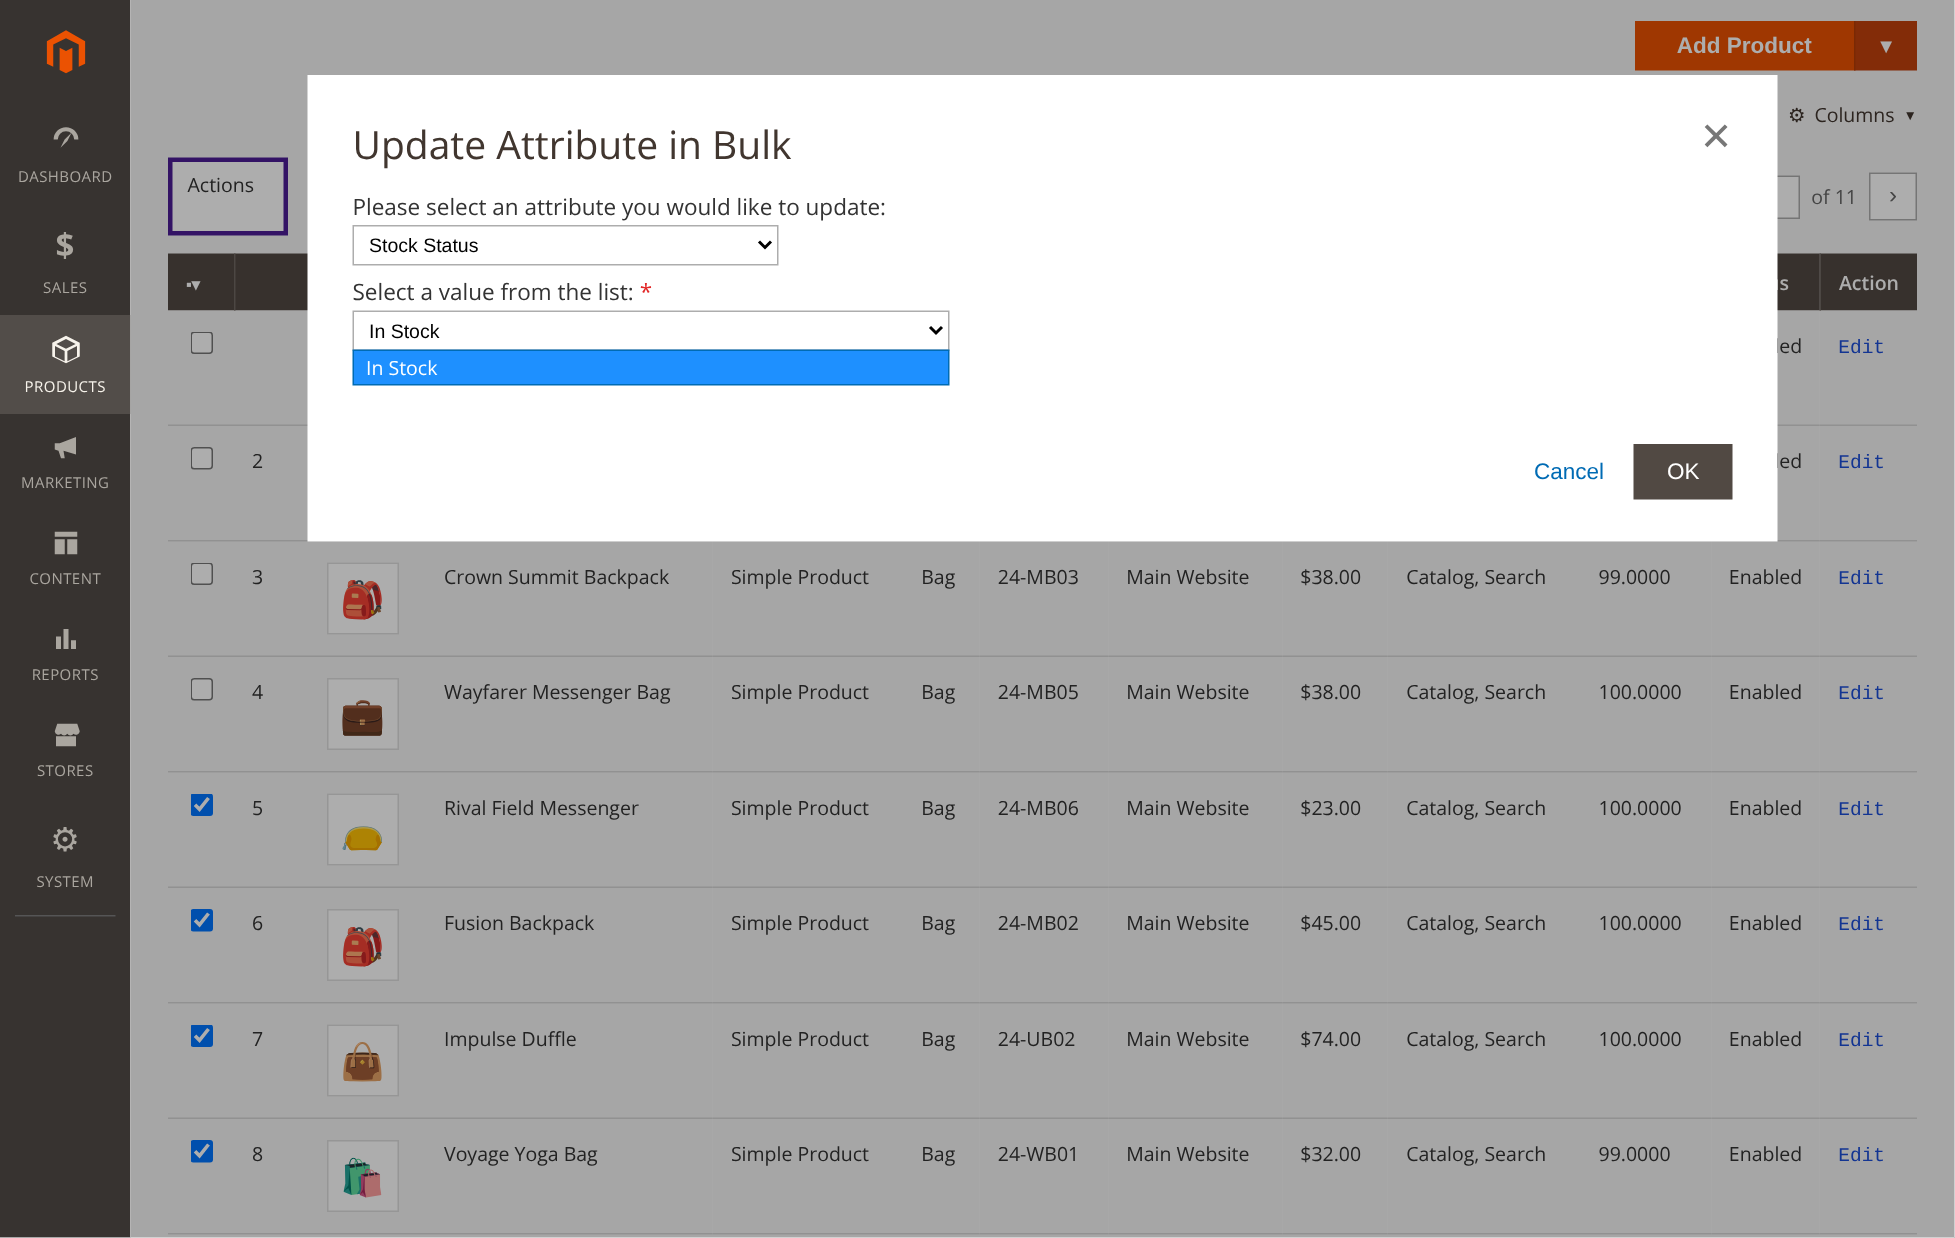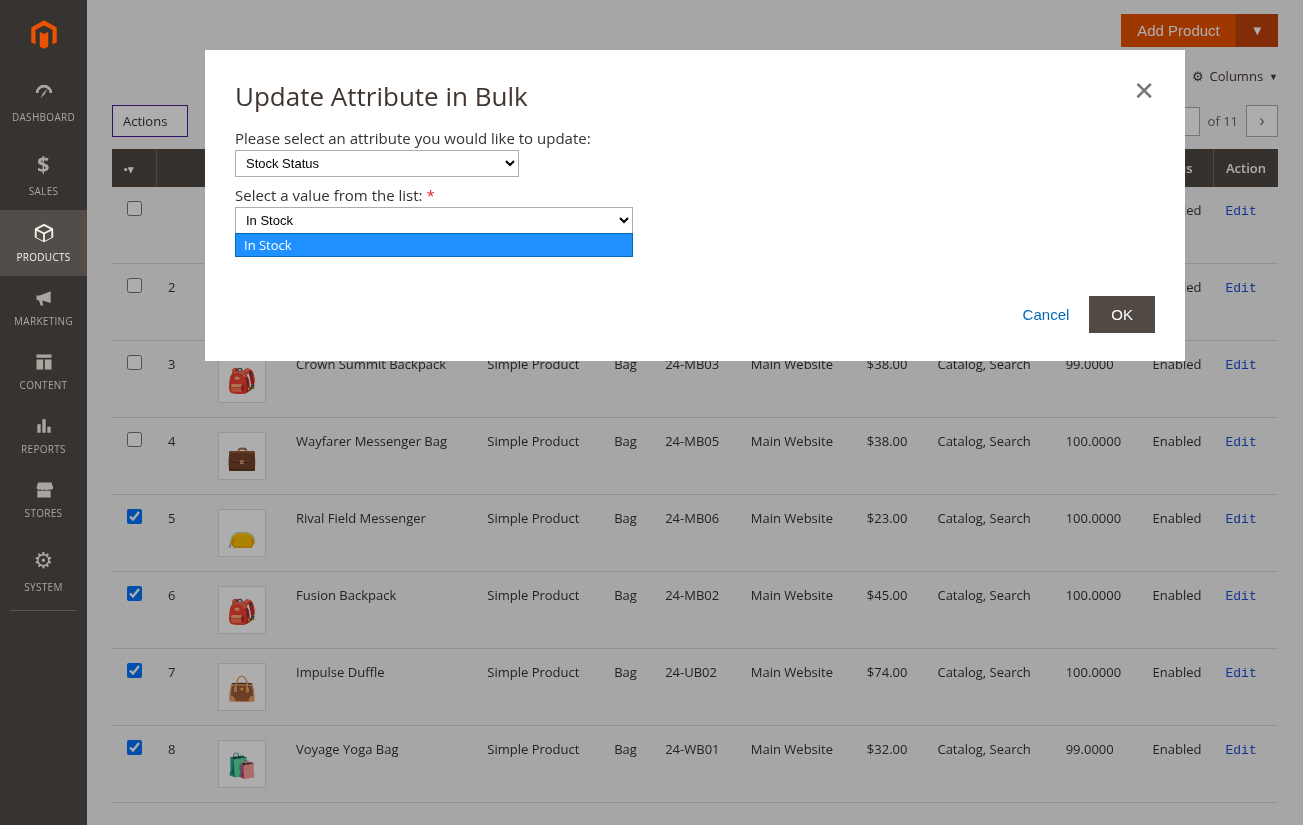--- a/index.html
+++ b/index.html
@@ -15,30 +15,30 @@
 .sidebar-item.active { background: #524d49; color: #f7f3eb; }
 .sidebar-item .icon { font-size: 20px; margin-bottom: 6px; display:flex; align-items:center; justify-content:center; }
 .sidebar-divider { border-top: 1px solid #555; margin: 4px 10px; }
 
 
 .main { flex: 1; position: relative; background: #f5f5f5; overflow: hidden; }
 
 
 .top-actions { display: flex; justify-content: flex-end; padding: 14px 25px 20px; }
 .btn-add { display: flex; }
-.btn-add-main { background: #eb5202; color: #fff; border: none; padding: 8px 16px; font-size: 15px; font-weight: 400; cursor: pointer; }
+.btn-add-main { background: #eb5202; color: #fff; border: none; padding: 8px 28px; font-size: 15px; font-weight: 700; cursor: pointer; }
 .btn-add-toggle { background: #c2410c; color: #fff; border: none; border-left: 1px solid #b33d07; padding: 8px 14px; cursor: pointer; display:flex; align-items:center; }
 
 
 .toolbar { display: flex; align-items: center; justify-content: space-between; padding: 0 25px 16px; }
 .columns-btn { display: flex; align-items: center; gap: 6px; font-size: 13px; color: #41362f; cursor: pointer; }
 
 
 .grid-controls { display: flex; align-items: center; padding: 4px 25px 12px; gap: 8px; }
-.actions-select { border: 1px solid #4c1d95; background: #fff; padding: 6px 20px 6px 10px; font-size: 13px; color: #333; }
+.actions-select { border: 3px solid #4c1d95; background: #fff; padding: 6px 20px 22px 10px; font-size: 13px; color: #333; }
 .pager-group { margin-left: auto; display: flex; align-items: center; gap: 8px; font-size: 13px; color: #666; }
 .pager-input { width: 38px; border: 1px solid #adadad; padding: 6px; text-align: center; }
 .pager-btn { border: 1px solid #adadad; background: #fff; width: 32px; height: 32px; cursor: pointer; display:flex; align-items:center; justify-content:center; font-size: 16px; color:#666; }
 
 
 .grid-table { width: calc(100% - 50px); margin: 0 25px; border-collapse: collapse; background: #fff; }
 .grid-table thead { background: #514943; color: #fff; }
 .grid-table th { padding: 10px 12px; text-align: left; font-weight: 600; font-size: 13px; border-right: 1px solid #706963; }
 .grid-table th:last-child { border-right: none; }
 .grid-table td { padding: 14px 12px; border-bottom: 1px solid #d6d6d6; font-size: 13px; color: #333; vertical-align: top; }

